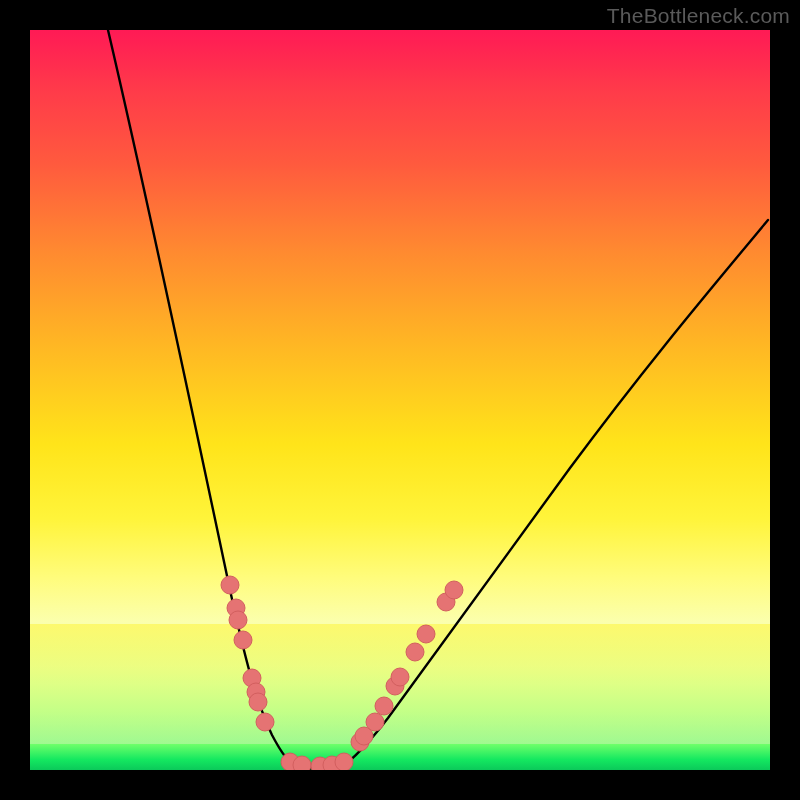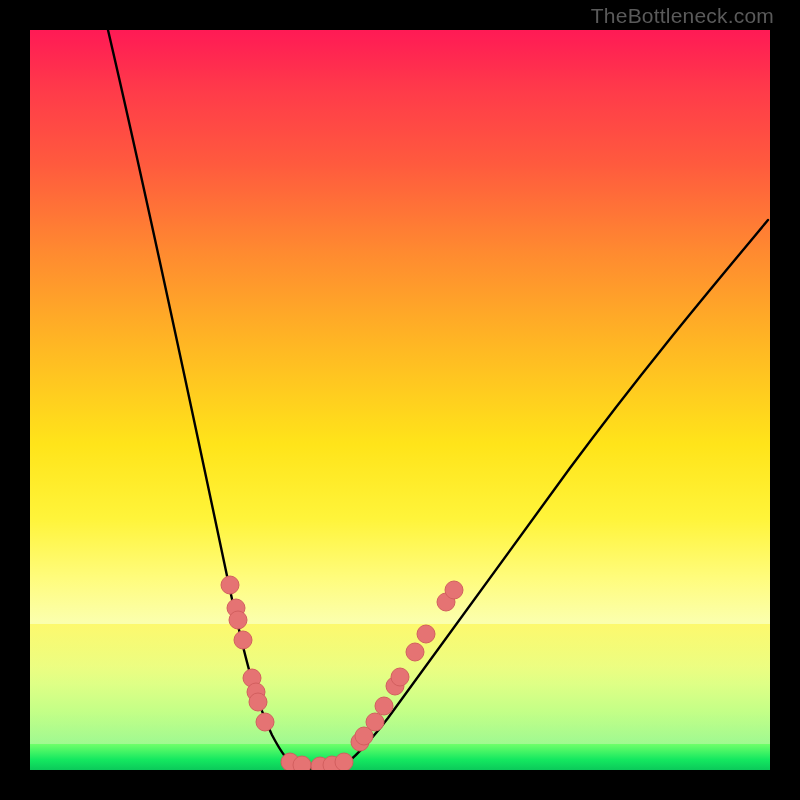--- a/index.html
+++ b/index.html
@@ -59,21 +59,21 @@
   svg.curves {
     position: absolute;
     left: 0;
     top: 0;
     width: 740px;
     height: 740px;
   }
   .watermark {
     position: absolute;
     top: 4px;
-    right: 26px;
+    right: 10px;
     color: #5a5a5a;
     font-size: 21px;
     letter-spacing: 0.2px;
     font-weight: 500;
   }
 </style>
 </head>
 <body>
 
 <div class="stage">

